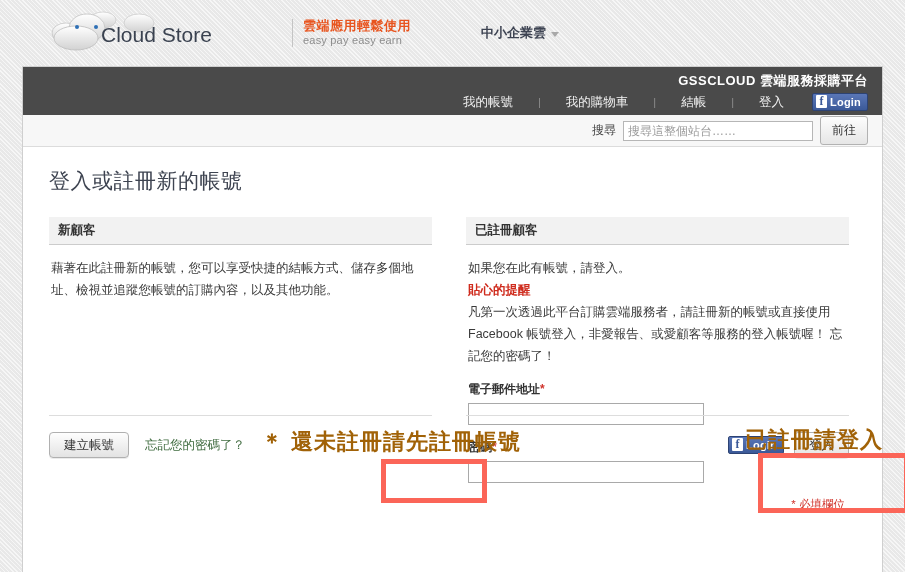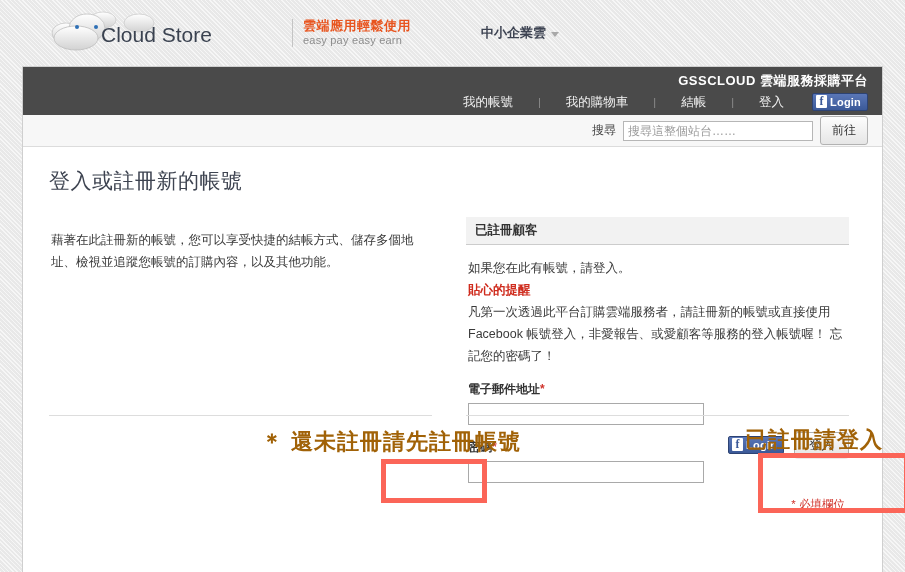--- a/index.html
+++ b/index.html
@@ -367,20 +367,21 @@
     <button class="go-btn">前往</button>
   </div>
 
   <div class="page">
 
     <h1 class="page-title">登入或註冊新的帳號</h1>
 
     <div class="cols">
 
       <div class="col">
+        <div class="sect-head">新顧客</div>
         <div class="sect-body">
           <p class="para">藉著在此註冊新的帳號，您可以享受快捷的結帳方式、儲存多個地址、檢視並追蹤您帳號的訂購內容，以及其他功能。</p>
         </div>
       </div>
 
       <div class="col">
         <div class="sect-head">已註冊顧客</div>
         <div class="sect-body">
           <p class="para">如果您在此有帳號，請登入。</p>
           <p class="redtitle">貼心的提醒</p>
@@ -400,20 +401,24 @@
             <input class="text-input" type="password" value="" style="">
           </div>
 
           <div class="req-note">* 必填欄位</div>
         </div>
       </div>
     </div>
 
     <div class="actions-left">
       <div class="divider"></div>
+      <div class="action-row">
+        <button class="gray-btn">建立帳號</button>
+        <a class="link-green" href="#">忘記您的密碼了？</a>
+      </div>
     </div>
 
     <div class="actions-right">
       <div class="divider"></div>
       <div class="action-row right">
         <span class="fb-btn">
           <span class="fb-f">f</span>
           <span class="fb-label">Login</span>
         </span>
         <button class="gray-btn">登入</button>

